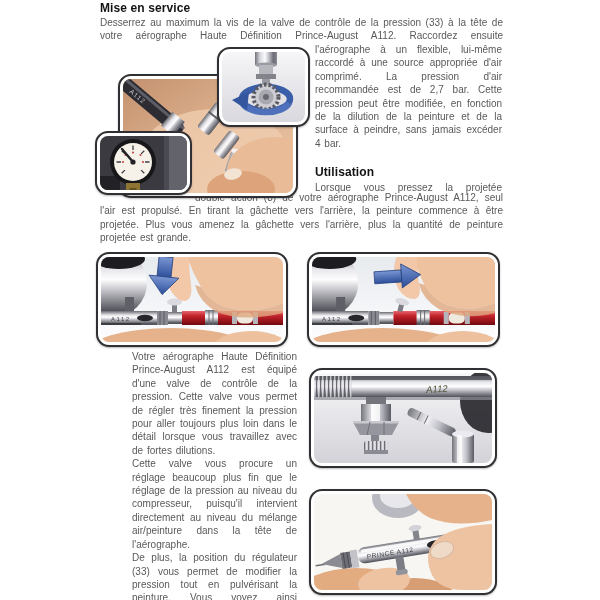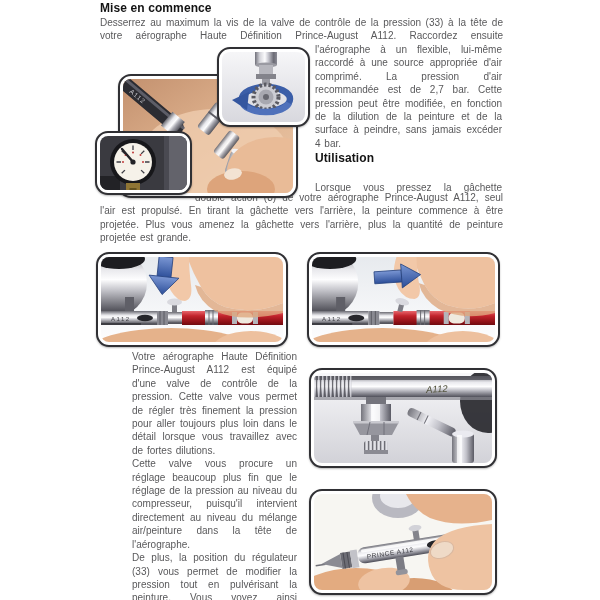--- a/index.html
+++ b/index.html
@@ -23,44 +23,44 @@
   .photo{
     position:absolute;box-sizing:border-box;background:#fff;
     border:2px solid #303034;border-radius:13px;padding:3px;
     box-shadow:0 1px 2px rgba(0,0,0,.28);
   }
   .photo svg{display:block;width:100%;height:100%;border-radius:8px;}
   
   #h-mise{left:100px;top:2px;}
   #p-lead{left:100px;top:16px;width:403px;}
   #p-right{left:315px;top:43px;width:187px;}
-  #h-util{left:315px;top:152px;}
+  #h-util{left:315px;top:166px;}
   #p-lorsque{left:315px;top:181px;width:187px;}
   #p-cont{left:100px;top:191px;width:403px;text-indent:95px;}
   #photo-main{left:118px;top:74px;width:180px;height:124px;z-index:1;}
   #photo-valve{left:217px;top:47px;width:93px;height:80px;z-index:2;}
   #photo-gauge{left:95px;top:131px;width:97px;height:64px;z-index:3;}
   #photo-press{left:96px;top:252px;width:192px;height:95px;}
   #photo-pull{left:307px;top:252px;width:193px;height:95px;}
   #col-valve{position:absolute;left:100px;top:350px;width:197px;}
   #photo-closeup{left:309px;top:368px;width:188px;height:100px;}
   #photo-hand{left:309px;top:489px;width:188px;height:106px;}
   svg text{font-family:"Liberation Sans", sans-serif;}
 </style>
 </head>
 <body>
 
 <div class="page">
 
-  <h2 class="heading" id="h-mise">Mise en commence</h2>
+  <h2 class="heading" id="h-mise">Mise en service</h2>
   <p class="para justify-last" id="p-lead">Desserrez au maximum la vis de la valve de contrôle de la pression (33) à la tête de votre aérographe Haute Définition Prince-August A112. Raccordez ensuite</p>
   <p class="para" id="p-right">l'aérographe à un flexible, lui-même raccordé à une source appropriée d'air comprimé. La pression d'air recommandée est de 2,7 bar. Cette pression peut être modifiée, en fonction de la dilution de la peinture et de la surface à peindre, sans jamais excéder 4 bar.</p>
 
   <h2 class="heading" id="h-util">Utilisation</h2>
-  <p class="para justify-last" id="p-lorsque">Lorsque vous pressez la gâchette</p>
+  <p class="para justify-last" id="p-lorsque">Lorsque vous pressez la projetée</p>
   <p class="para" id="p-cont">double action (8) de votre aérographe Prince-August A112, seul l'air est propulsé. En tirant la gâchette vers l'arrière, la peinture commence à être projetée. Plus vous amenez la gâchette vers l'arrière, plus la quantité de peinture projetée est grande.</p>
 
   <div class="photo" id="photo-main">
     <svg viewBox="0 0 170 114" preserveAspectRatio="none">
       <defs>
         <linearGradient id="bSkin" x1="0" y1="0" x2="1" y2="1">
           <stop offset="0" stop-color="#c3916f"></stop>
             <stop offset=".5" stop-color="#dfb28e"></stop>
             <stop offset="1" stop-color="#eac7a8"></stop>
         </linearGradient>

